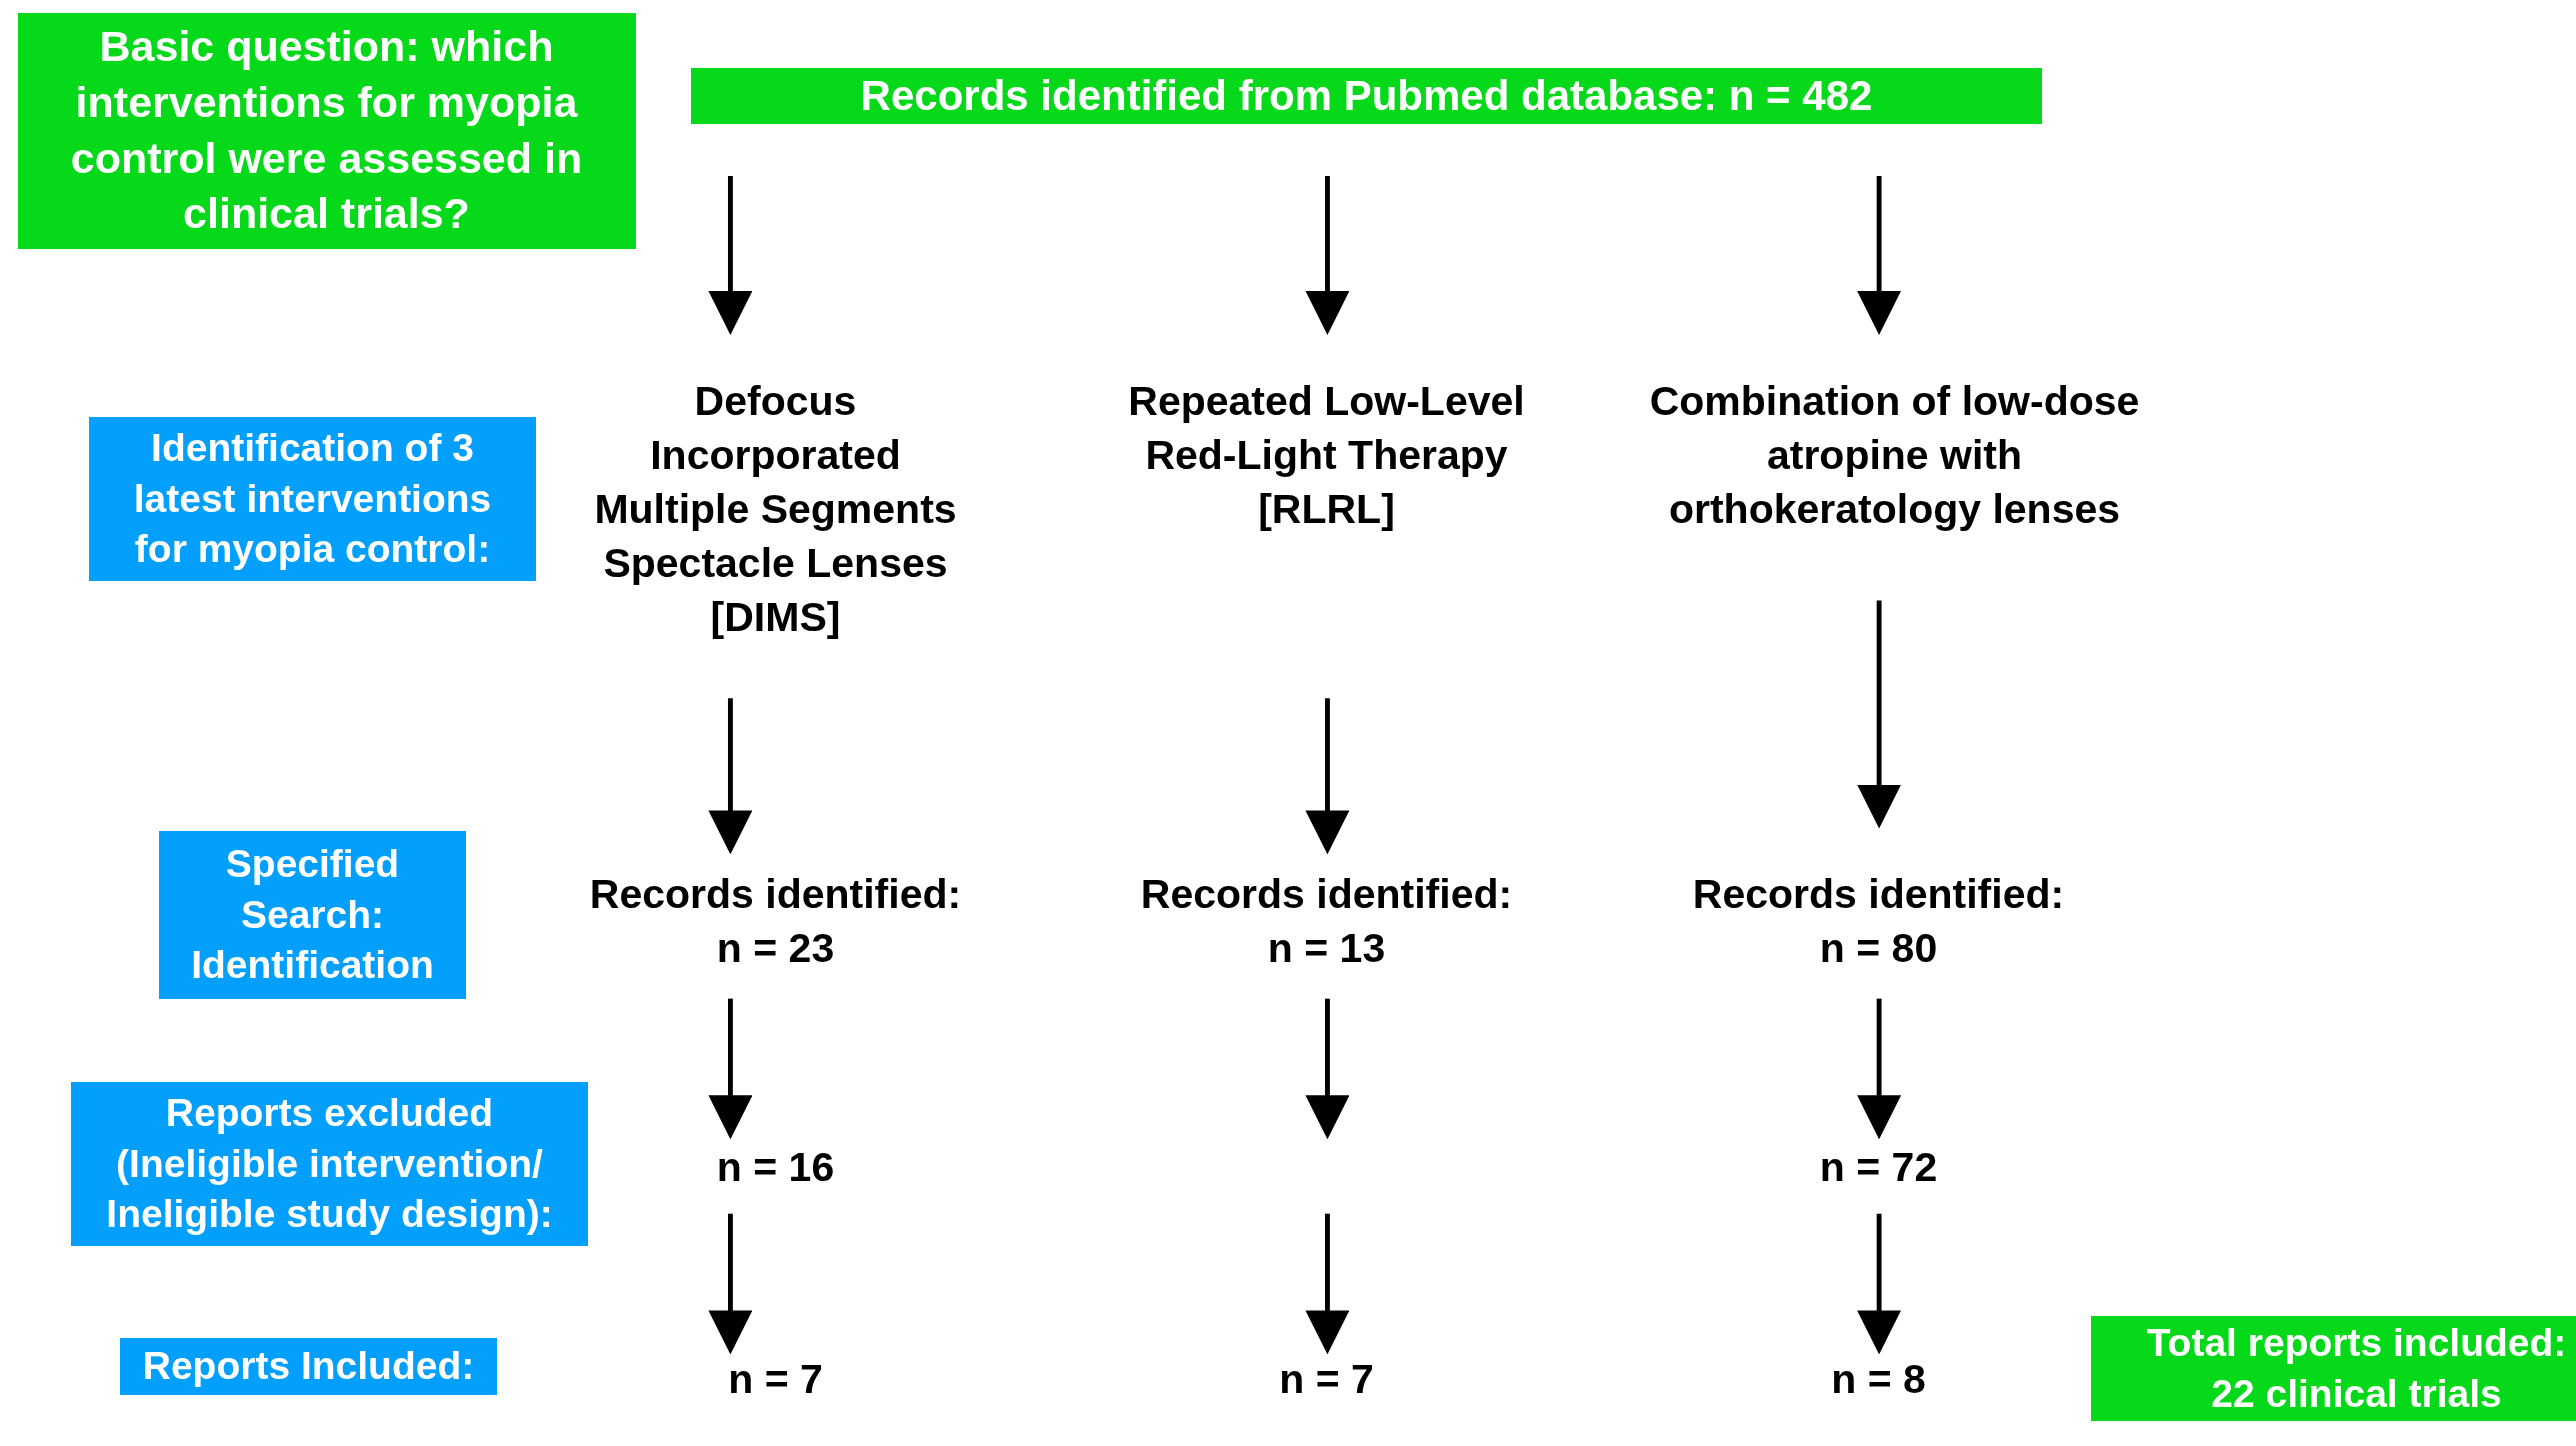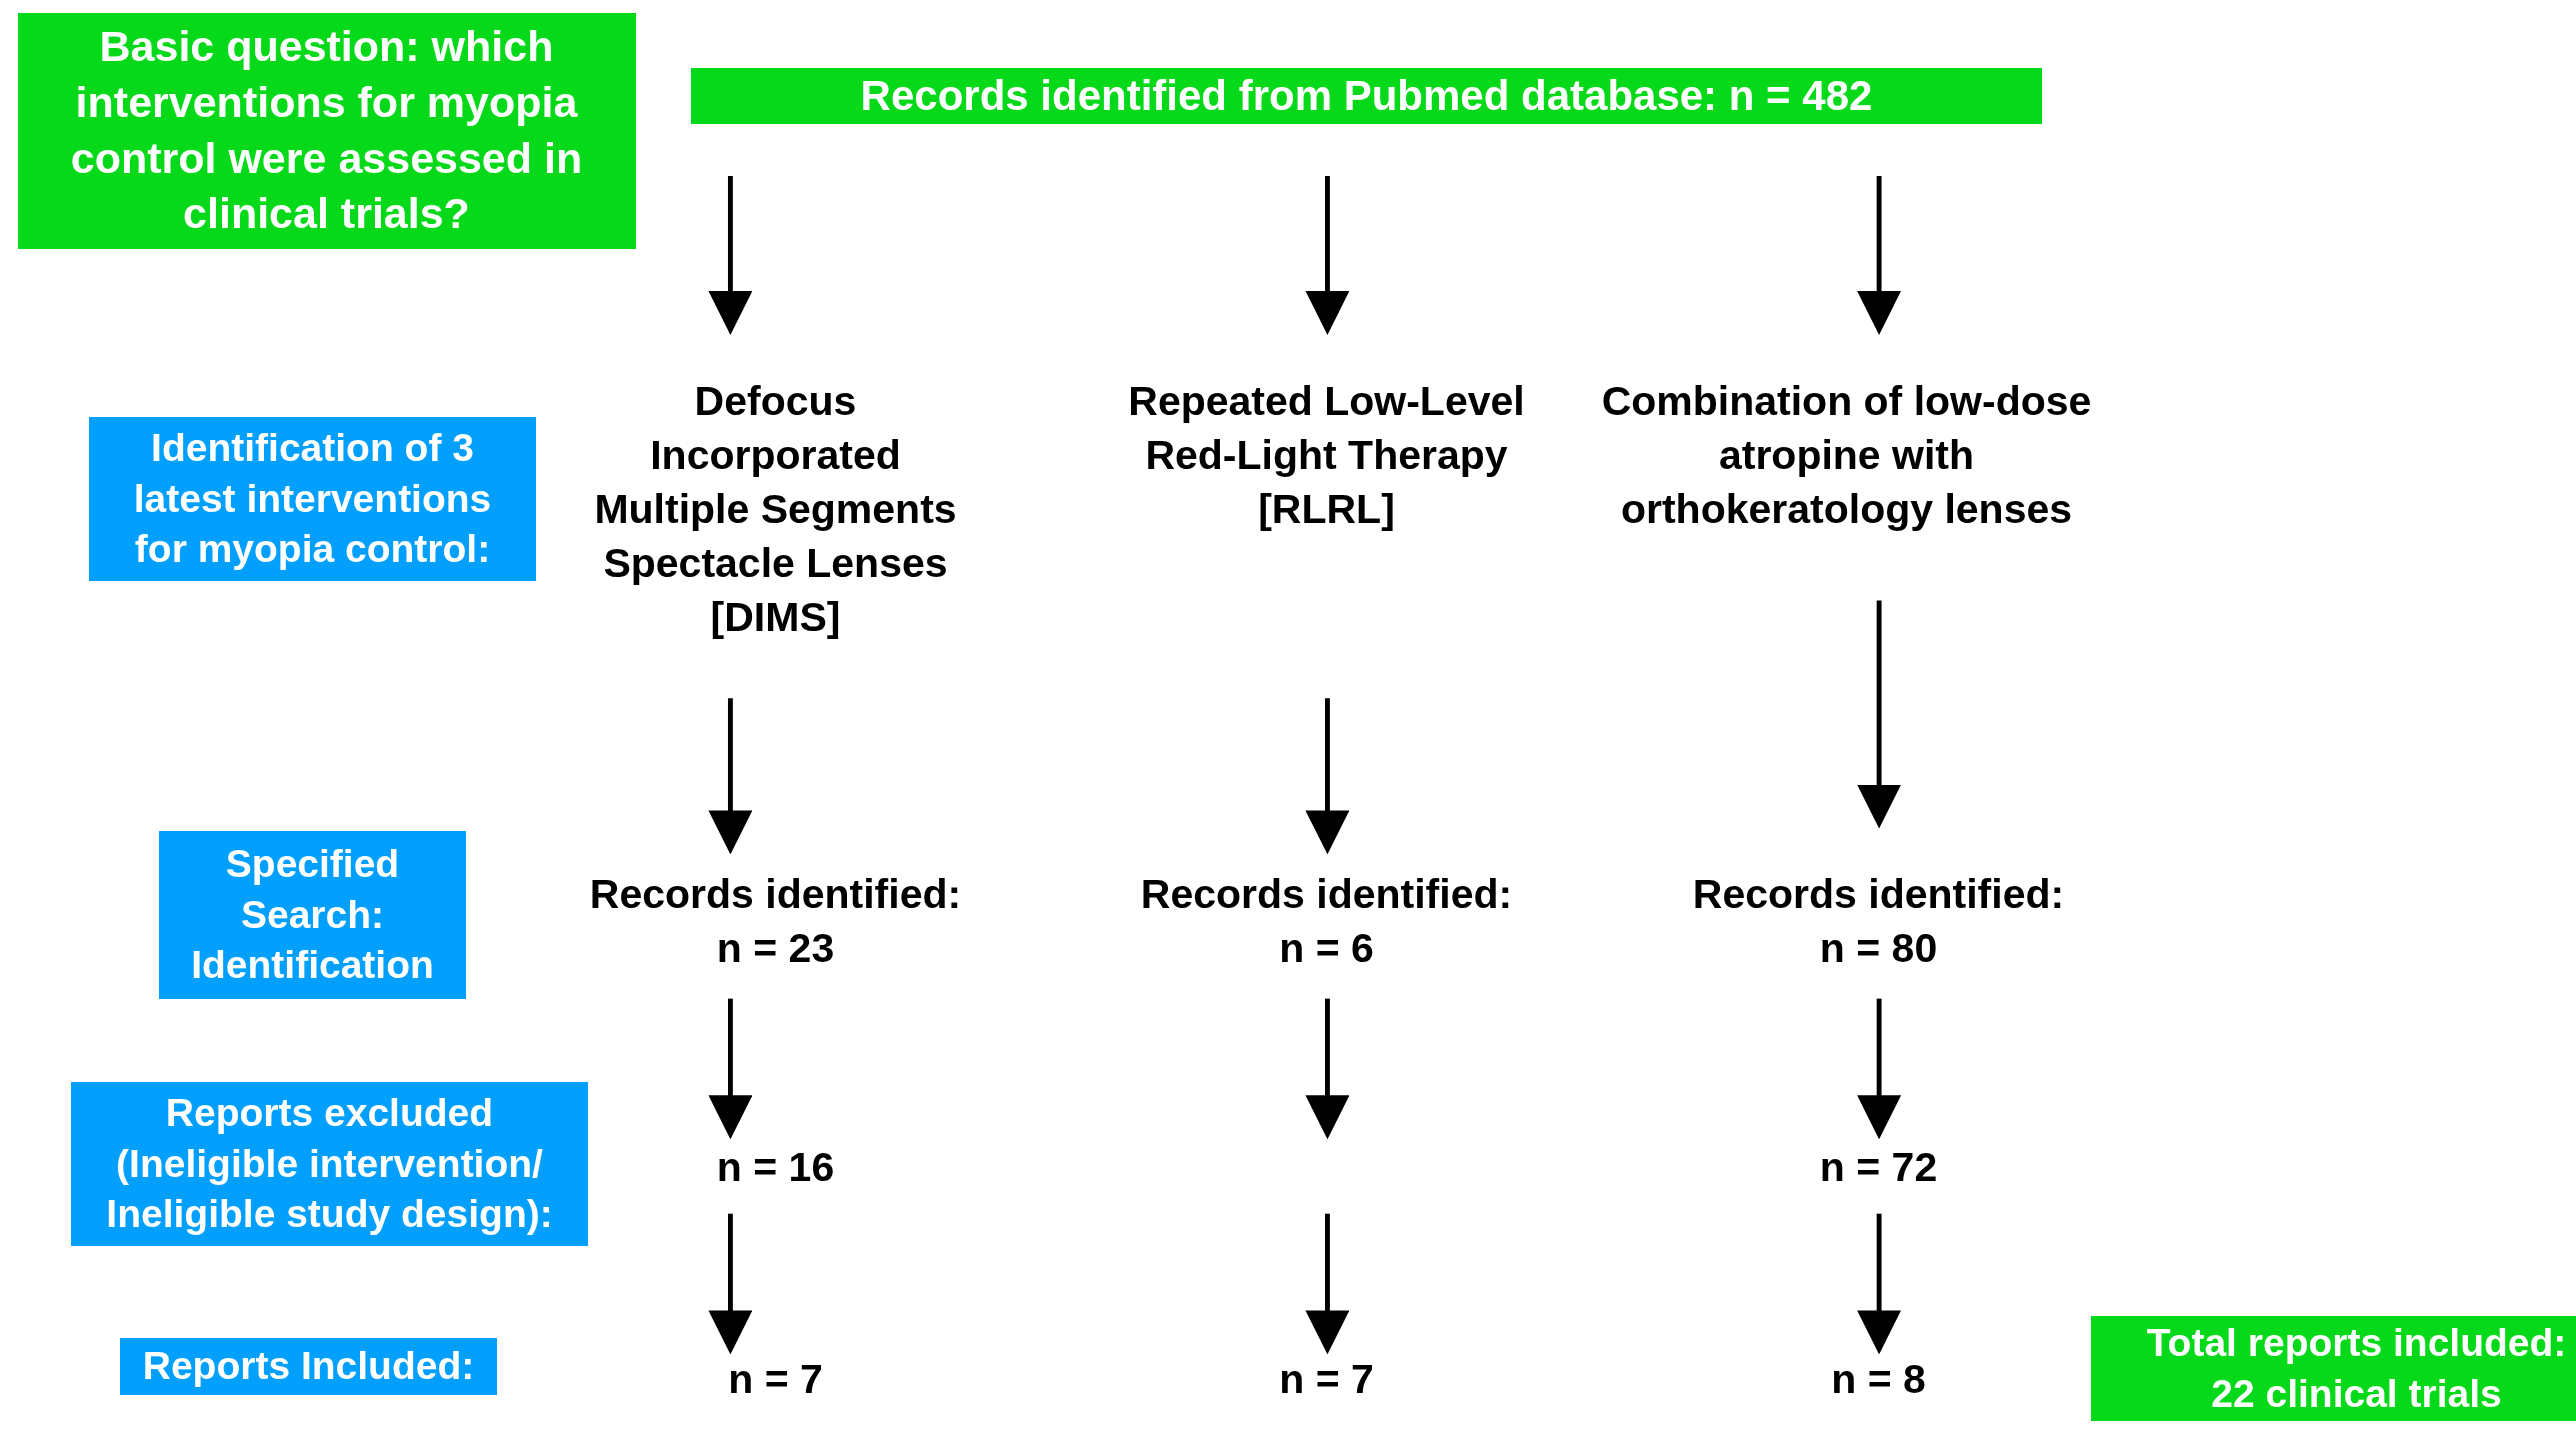--- a/index.html
+++ b/index.html
@@ -76,21 +76,21 @@
     left: 2091px; top: 1316px; width: 531px; height: 105px;
     font-size: 39px;
   }
 
   .col-head {
     top: 374px; width: 517px;
     font-size: 41px;
   }
   .col-head-1 { left: 517px; }
   .col-head-2 { left: 1068px; }
-  .col-head-3 { left: 1588px; }
+  .col-head-3 { left: 1636px; }
 
   .row-val { width: 517px; font-size: 41px; }
   .row-identified { top: 867px; }
   .row-excluded   { top: 1140px; }
   .row-included   { top: 1352px; }
 
   .c1 { left: 517px; }
   .c2 { left: 1068px; }
   .c3 { left: 1620px; }
 
@@ -164,21 +164,21 @@
   <div class="plain col-head col-head-3">Combination of low-dose
 atropine with
 orthokeratology lenses</div>
 
   <div class="plain row-val row-identified c1">
     <span>Records identified:</span>
     <span>n = 23</span>
   </div>
   <div class="plain row-val row-identified c2">
     <span>Records identified:</span>
-    <span>n = 6</span>
+    <span>n = 13</span>
   </div>
   <div class="plain row-val row-identified c3">
     <span>Records identified:</span>
     <span>n = 80</span>
   </div>
 
   <div class="plain row-val row-excluded c1">n = 16</div>
   <div class="plain row-val row-excluded c3">n = 72</div>
 
   <div class="plain row-val row-included c1">n = 7</div>

